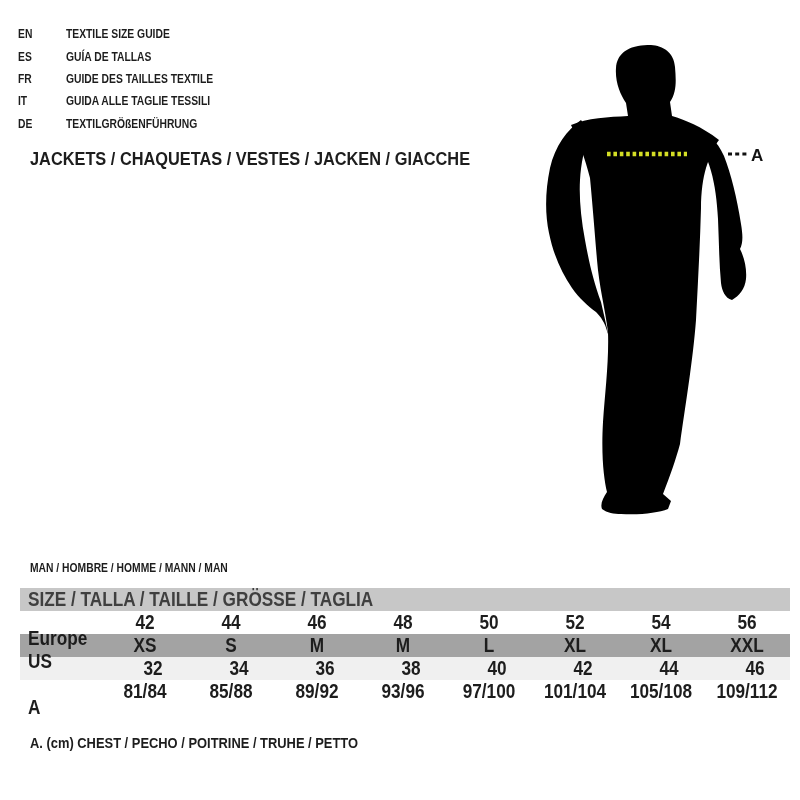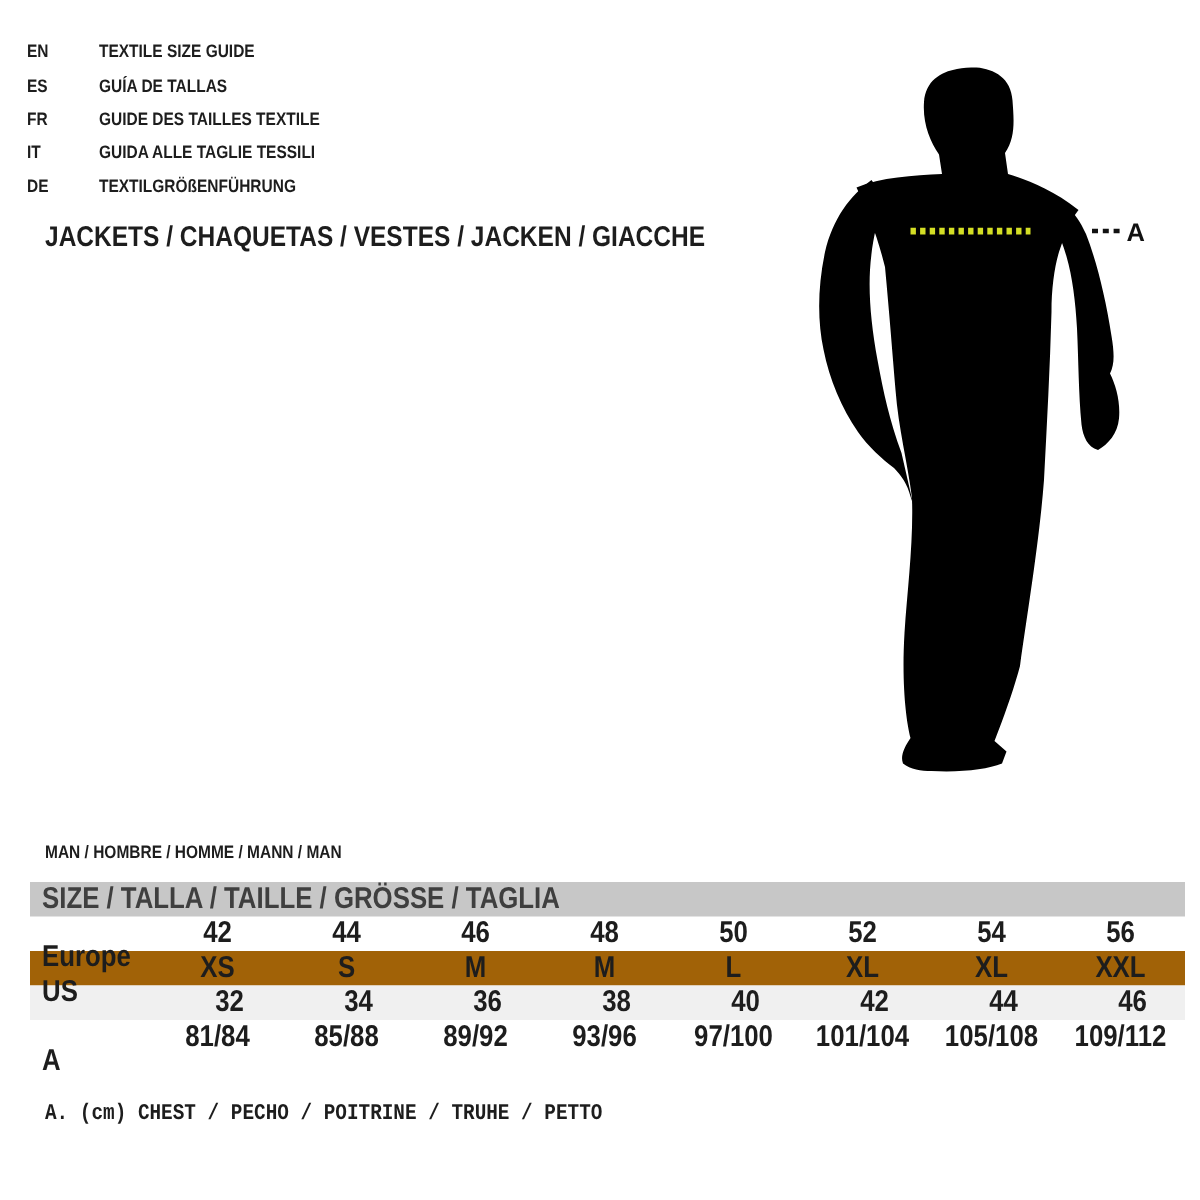--- a/index.html
+++ b/index.html
@@ -32,21 +32,21 @@
   .man-title { left:30px; top:561px; font-size:12px; }
 
   
   .size-table { left:20px; top:588px; width:770px; font-size:20px; }
   .thead { height:23px; line-height:23px; padding-left:8px; color:#3f3f3f; }
   .trow  { display:flex; height:23px; line-height:23px; }
   .tlabel{ flex:0 0 82px; width:82px; padding-left:8px; text-align:left;margin-top:16px; }
   .tcell { flex:1; text-align:center; }
 
   
-  .footnote { left:30px; top:734px; font-size:15px;font-family:Liberation Mono, monospace; }
+  .footnote { left:30px; top:734px; font-size:15px; }
 </style>
 </head>
 <body>
 
 <div class="abs lang-block">
   <div class="lang-row">
     <span class="lang-code"><span class="sqz">EN</span></span>
     <span class="sqz">TEXTILE SIZE GUIDE</span>
   </div>
   <div class="lang-row">
@@ -143,21 +143,21 @@
     <div class="tcell sqz-c">42</div>
     <div class="tcell sqz-c">44</div>
     <div class="tcell sqz-c">46</div>
     <div class="tcell sqz-c">48</div>
     <div class="tcell sqz-c">50</div>
     <div class="tcell sqz-c">52</div>
     <div class="tcell sqz-c">54</div>
     <div class="tcell sqz-c">56</div>
   </div>
 
-  <div class="trow" style="background:#a16207;">
+  <div class="trow" style="background:#a3a3a3;">
     <div class="tlabel"><span class="sqz">US</span></div>
     <div class="tcell sqz-c">XS</div>
     <div class="tcell sqz-c">S</div>
     <div class="tcell sqz-c">M</div>
     <div class="tcell sqz-c">M</div>
     <div class="tcell sqz-c">L</div>
     <div class="tcell sqz-c">XL</div>
     <div class="tcell sqz-c">XL</div>
     <div class="tcell sqz-c">XXL</div>
   </div>

